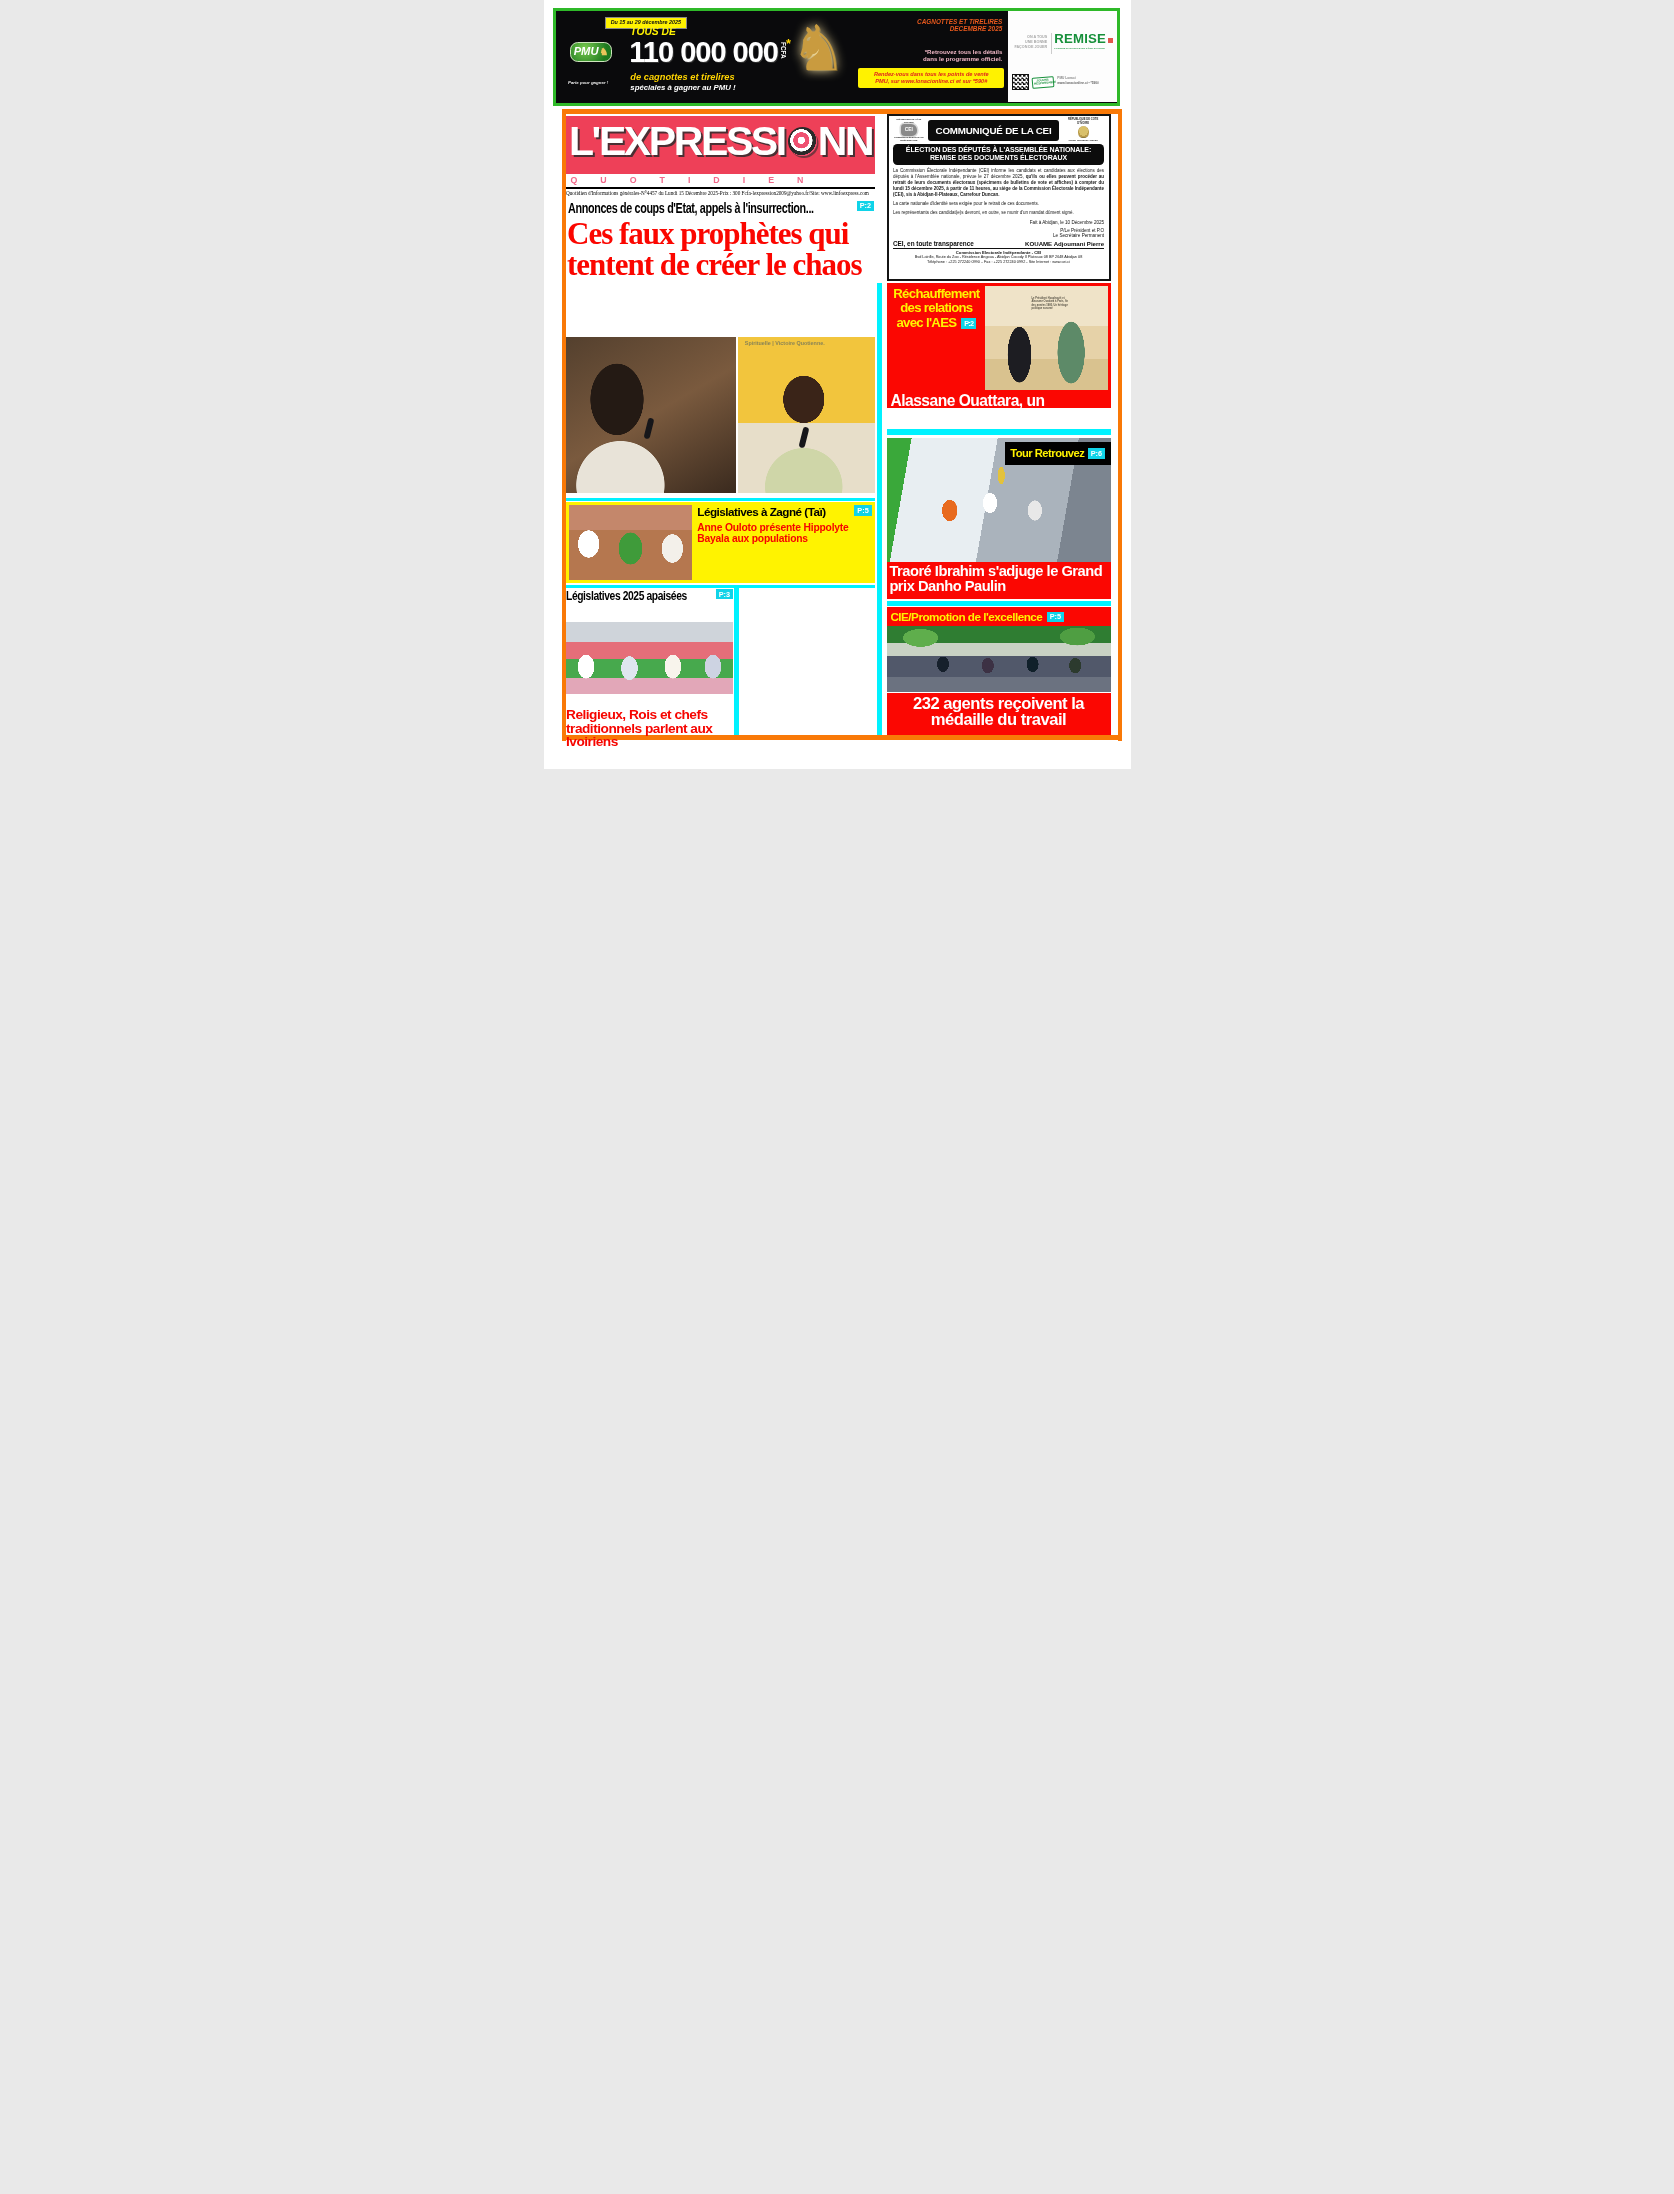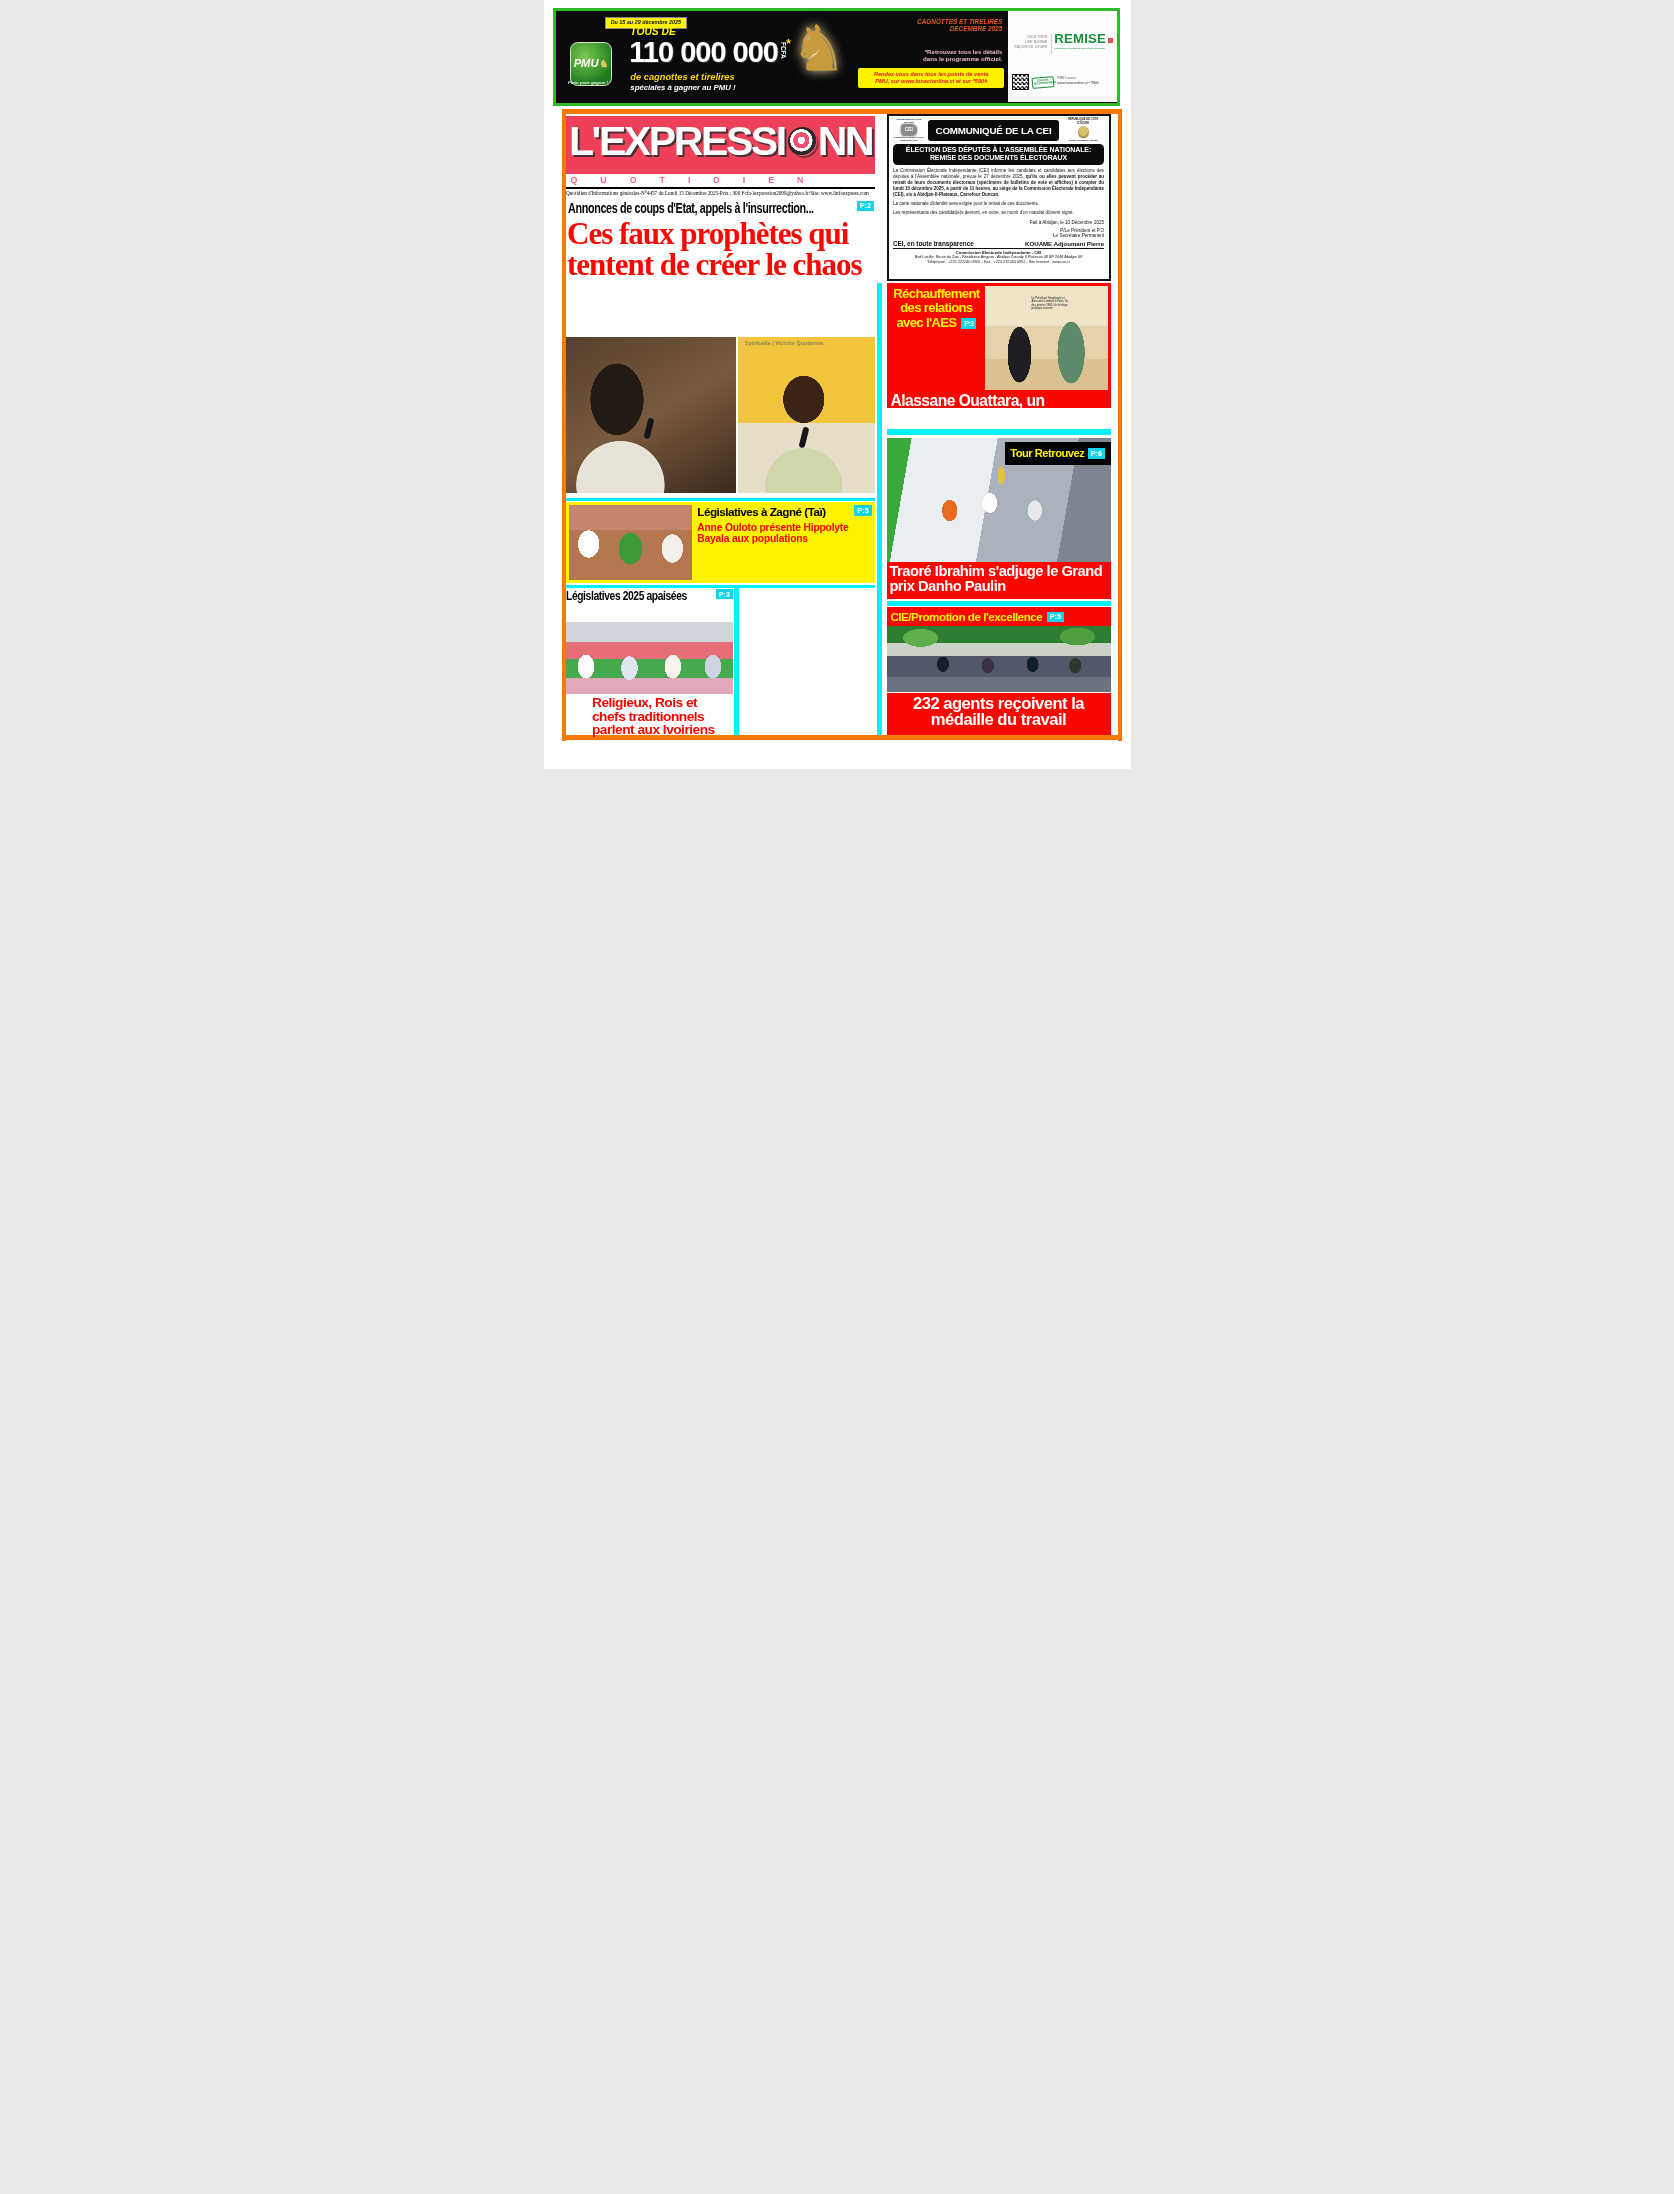--- a/index.html
+++ b/index.html
@@ -2,21 +2,21 @@
 <html style="font-size:7.8px"><head>
 <meta charset="utf-8">
 <style>
   html,body{margin:0;padding:0;background:#e9e9e9;font-family:"Liberation Sans",sans-serif;}
   #page{position:relative;width:587px;height:769px;background:#fff;margin:0 auto;overflow:hidden;}
   #page *{box-sizing:border-box;}
 
   
   #ad{position:absolute;left:9.8px;top:7.8px;width:567px;height:98px;background:#0a0a0c;border:3.4px solid #2FB929;}
   .ad-date{position:absolute;left:49px;top:5.9px;background:#FFF200;color:#111;font:italic 800 5.4px/1 "Liberation Sans",sans-serif;padding:2.4px 4.4px;border:0.5px solid #888;}
-  .pmu-logo{position:absolute;left:13.7px;top:31px;width:42px;height:44px;background:radial-gradient(circle at 35% 30%,#79c94f,#1d7a1f 75%);border-radius:7.8px;border:1px solid #cfe6bd;display:flex;align-items:center;justify-content:center;gap:1px;color:#fff;font:italic 800 11.2px/1 "Liberation Sans",sans-serif;}
+  .pmu-logo{position:absolute;left:13.7px;top:31px;width:42px;height:20px;background:radial-gradient(circle at 35% 30%,#79c94f,#1d7a1f 75%);border-radius:7.8px;border:1px solid #cfe6bd;display:flex;align-items:center;justify-content:center;gap:1px;color:#fff;font:italic 800 11.2px/1 "Liberation Sans",sans-serif;}
   .pmu-logo .horse-s{font-style:normal;font-size:9.8px;color:#e8c55a;}
   .pmu-tag{position:absolute;left:11.7px;top:70px;color:#eee;font:italic 700 4.4px/1 "Liberation Sans",sans-serif;}
   .plusde{position:absolute;left:74px;top:16.6px;color:#FFF200;font:italic 800 10.3px/1 "Liberation Sans",sans-serif;}
   .amount-row{position:absolute;left:73px;top:27px;display:flex;align-items:flex-start;}
   .amount{color:#fff;font:800 29px/1 "Liberation Sans",sans-serif;letter-spacing:-1px;text-shadow:1px 1px 0 #333;}
   .fcfa{writing-mode:vertical-rl;color:#fff;font:800 6.4px/1 "Liberation Sans",sans-serif;margin:3.9px 0 0 1.5px;}
   .ast{color:#FFD400;font:800 12.7px/1 "Liberation Sans",sans-serif;}
   .cag1{position:absolute;left:74px;top:62px;color:#FFD400;font:italic 800 9.3px/1 "Liberation Sans",sans-serif;}
   .cag2{position:absolute;left:74px;top:73px;color:#fff;font:italic 800 7.8px/1 "Liberation Sans",sans-serif;}
   .horse-big{position:absolute;left:234px;top:0px;font-size:63px;line-height:1.2;color:#c/99;color:#c99b3f;text-shadow:0 0 10.8px #ffe9a8,1px 1px 0 #5a4310;}
@@ -82,21 +82,21 @@
   #subL{position:absolute;left:22.5px;top:588px;width:167px;height:147px;}
   #subL .kickstrip{position:relative;height:34px;}
   #subL .kickstrip .condense{display:inline-block;white-space:nowrap;transform:scaleX(.78);transform-origin:left center;color:#000;font:800 13.2px/1.25 "Liberation Sans",sans-serif;letter-spacing:-0.5px;}
   #subL .kickstrip .badge{position:absolute;right:0;top:1px;}
   #ph-legis{height:72px;background:
     radial-gradient(13.7px 19.6px at 12% 62%,#ffffff 0 60%,transparent 61%),
     radial-gradient(13.7px 19.6px at 38% 64%,#dfe6ef 0 60%,transparent 61%),
     radial-gradient(13.7px 19.6px at 64% 62%,#f8f4ec 0 60%,transparent 61%),
     radial-gradient(13.7px 19.6px at 88% 62%,#cdd3e2 0 60%,transparent 61%),
     linear-gradient(#cfd4da 0 28%,#e56e79 28% 52%,#47a94d 52% 78%,#e2a7b8 78%);}
-  #subL .head{margin-top:2px;color:#F60500;font:800 13.7px/1.0 "Liberation Sans",sans-serif;letter-spacing:-0.5px;padding-left:26px;}
+  #subL .head{margin-top:14px;color:#F60500;font:800 13.7px/1.0 "Liberation Sans",sans-serif;letter-spacing:-0.5px;}
   #subdiv{position:absolute;left:190px;top:588px;width:5.9px;height:147px;background:#00F2FF;}
   #subR{position:absolute;left:196px;top:588px;width:136px;height:147px;}
   #subR .kickstrip{position:relative;height:13.7px;}
   #subR .kickstrip .condense{display:inline-block;white-space:nowrap;transform:scaleX(.70);transform-origin:left center;color:#F60500;font:800 9.3px/1.4 "Liberation Sans",sans-serif;}
   #subR .kickstrip .badge{position:absolute;right:0;top:0;}
   #ph-beoumi{height:79px;margin-top:1px;background:
     radial-gradient(7.3px 19.6px at 52% 34%,#d9b43a 0 60%,transparent 61%),
     radial-gradient(16.6px 22.5px at 20% 62%,#e8d9a8 0 60%,transparent 61%),
     radial-gradient(16.6px 22.5px at 80% 58%,#6a7b8c 0 60%,transparent 61%),
     linear-gradient(#dfe9ee 0 35%,#cdd8de 35% 60%,#8a93a0 60%);}

